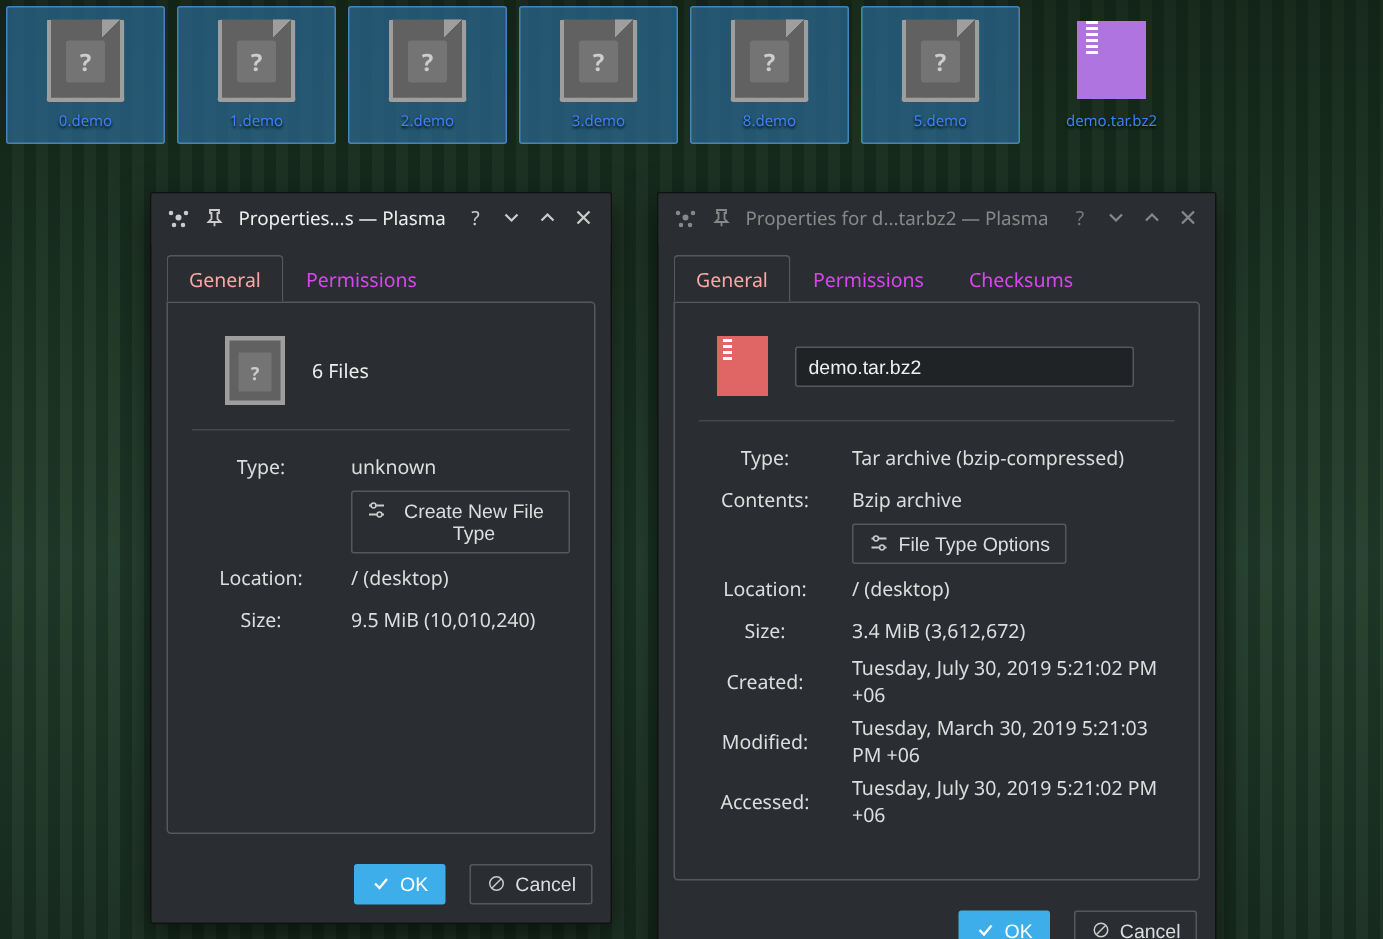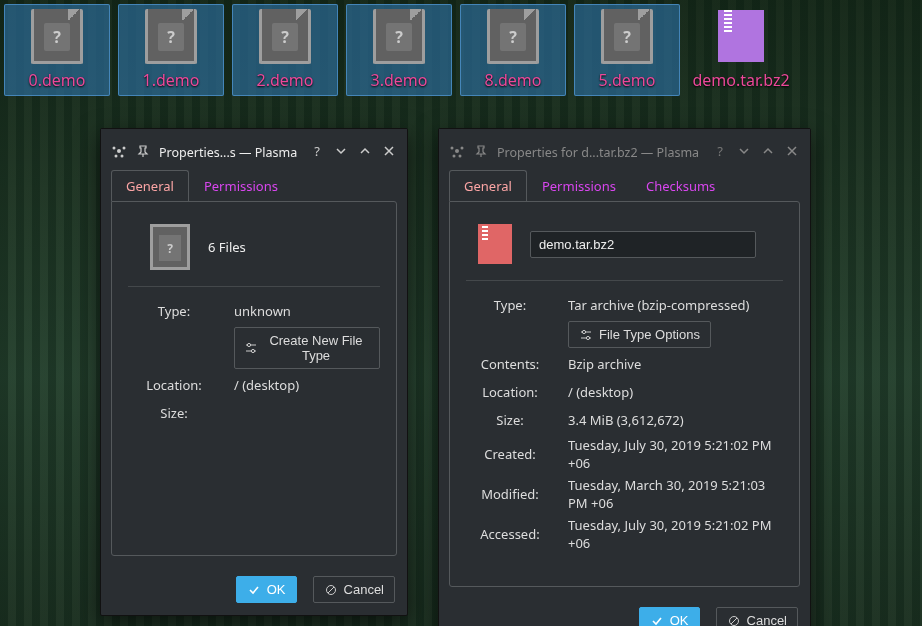--- a/index.html
+++ b/index.html
@@ -2,51 +2,51 @@
 <html><head>
 <meta charset="utf-8">
 <style>
 html,body{margin:0;padding:0;width:922px;height:626px;overflow:hidden;font-family:"Noto Sans","Segoe UI",sans-serif;font-size:13px;color:#eee}
 body{background:linear-gradient(135deg,#1a3a2a 0%,#2a4a3a 20%,#1a3a2a 40%,#3a5a4a 60%,#1a3a2a 80%,#2a4a3a 100%);position:relative}
 .forest{position:absolute;inset:0;background:repeating-linear-gradient(90deg,rgba(20,40,25,.6) 0,rgba(20,40,25,.6) 8px,rgba(40,60,40,.4) 8px,rgba(40,60,40,.4) 16px),linear-gradient(180deg,#0e1f13 0%,#1e3526 30%,#2a4a38 60%,#1b2f23 100%)}
 .desktop-icons{position:absolute;top:4px;left:4px;display:flex;gap:8px}
 .file-icon{width:106px;height:92px;display:flex;flex-direction:column;align-items:center;justify-content:center;border-radius:2px;cursor:pointer}
 .file-icon.selected{background:rgba(45,110,160,.65);box-shadow:inset 0 0 0 1px rgba(100,180,255,.5)}
 .file-icon .thumb{width:54px;height:54px;display:flex;align-items:center;justify-content:center;margin-bottom:6px}
-.file-icon .label{font-size:16px;color:#ec4899;text-shadow:0 1px 2px #000}
+.file-icon .label{font-size:10px;color:#3b82f6;text-shadow:0 1px 2px #000}
 .doc-thumb{background:#616161;border-radius:2px;width:46px;height:52px;position:relative;border:3px solid #9e9e9e;border-top-width:0}
 .doc-thumb::before{content:"";position:absolute;top:0;right:0;width:12px;height:12px;background:linear-gradient(135deg,#9e9e9e 50%,#616161 50%)}
 .doc-thumb .q{position:absolute;inset:0;display:flex;align-items:center;justify-content:center;color:#ccc;font-size:16px;font-weight:bold;background:rgba(255,255,255,.12);margin:14px 10px 10px 10px;border-radius:2px}
 .archive-thumb{width:46px;height:52px;background:#b074e0;position:relative}
 .archive-thumb::after{content:"";position:absolute;top:0;left:6px;width:8px;height:22px;background:repeating-linear-gradient(0deg,#fff 0,#fff 2px,#b074e0 2px,#b074e0 4px)}
 
 .dialog{position:absolute;background:#2a2e32;border:1px solid #111;box-shadow:0 8px 24px rgba(0,0,0,.6);border-radius:2px;color:#eee}
 .dialog.d1{left:100px;top:128px;width:306px}
 .dialog.d2{left:438px;top:128px;width:371px}
-.titlebar{height:32px;display:flex;align-items:flex-end;padding:0 6px;background:#2a2e32;border-bottom:1px solid #2a2e32}
+.titlebar{height:32px;display:flex;align-items:center;padding:0 6px;background:#2a2e32;border-bottom:1px solid #2a2e32}
 .dialog.d2 .titlebar{color:#888}
 .titlebar .spacer{flex:1}
 .titlebar .ti{width:20px;height:20px;display:flex;align-items:center;justify-content:center;margin:0 2px;cursor:pointer;color:#ccc}
 .dialog.d2 .titlebar .ti{color:#777}
 .titlebar .title{font-size:12.5px;margin-left:4px}
 .tabs{display:flex;padding:8px 10px 0 10px}
 .tab{padding:6px 14px;border:1px solid transparent;border-bottom:none;font-size:13px;cursor:pointer;color:#d946ef}
 .tab.active{background:#2a2e32;border-color:#55595c;border-radius:3px 3px 0 0;color:#fca5a5}
 .panel{margin:0 10px 10px 10px;border:1px solid #55595c;border-radius:0 3px 3px 3px;padding:14px 16px 16px 16px}
 .headrow{display:flex;align-items:center;gap:18px;padding:8px 0 16px 22px;border-bottom:1px solid #44484b;margin-bottom:12px}
 .mini-doc{width:34px;height:40px;background:#616161;border:3px solid #9e9e9e;position:relative}
 .mini-doc .q{position:absolute;inset:8px 6px 6px 6px;background:rgba(255,255,255,.12);display:flex;align-items:center;justify-content:center;color:#ccc;font-size:12px;font-weight:bold}
 .mini-arch{width:34px;height:40px;background:#e06666;position:relative}
 .mini-arch::after{content:"";position:absolute;top:0;left:4px;width:6px;height:16px;background:repeating-linear-gradient(0deg,#fff 0,#fff 2px,#e06666 2px,#e06666 4px)}
 .row{display:flex;align-items:center;margin:4px 0;min-height:24px}
 .row .lab{width:92px;text-align:center;padding-right:14px;color:#ddd;font-size:13px}
 .dialog.d2 .row .lab{width:88px}
 .row .val{flex:1;font-size:13px;color:#ddd}
 input.textfield{background:#1f2326;border:1px solid #55595c;color:#eee;padding:5px 8px;font-size:13px;border-radius:2px;width:208px}
-.btn{display:inline-flex;align-items:center;gap:6px;background:#2a2e32;border:1px solid #55595c;color:#ddd;padding:5px 10px;font-size:13px;border-radius:2px;cursor:pointer}
+.btn{display:inline-flex;gap:6px;background:#2a2e32;border:1px solid #55595c;color:#ddd;padding:5px 10px;font-size:13px;border-radius:2px;cursor:pointer}
 .btn.primary{background:#3daee9;border-color:#3daee9;color:#fff}
 .btn .ic{width:14px;height:14px;display:inline-flex;align-items:center;justify-content:center}
 .footer{display:flex;justify-content:flex-end;gap:16px;padding:10px 12px 12px 12px}
 svg{display:block}
 </style>
 </head>
 <body>
 <div class="forest"></div>
 
 <div class="desktop-icons" id="desktop-icons">
@@ -170,20 +170,21 @@
           <span>Create New File Type</span>
         </button>
       </div>
     </div>
     <div class="row">
       <div class="lab">Location:</div>
       <div class="val">/ (desktop)</div>
     </div>
     <div class="row">
       <div class="lab">Size:</div>
+      <div class="val">9.5 MiB (10,010,240)</div>
     </div>
     <div style="height:110px"></div>
   </div>
   <div class="footer">
     <button class="btn primary">
       <span class="ic">
           <svg width="12" height="12" viewBox="0 0 12 12">
             <path d="M2 6 L5 9 L10 3" stroke="#fff" stroke-width="1.6" fill="none"></path>
           </svg>
         </span>
@@ -244,37 +245,37 @@
   <div class="panel">
     <div class="headrow" style="padding-left:12px">
       <div class="mini-arch"></div>
       <input class="textfield" value="demo.tar.bz2" style="">
     </div>
     <div class="row">
       <div class="lab">Type:</div>
       <div class="val">Tar archive (bzip-compressed)</div>
     </div>
     <div class="row">
+      <div class="lab">Contents:</div>
+      <div class="val">Bzip archive</div>
+    </div>
+    <div class="row">
       <div class="lab"></div>
       <div class="val">
         <button class="btn">
           <span class="ic">
               <svg width="12" height="12" viewBox="0 0 12 12">
                 <path d="M1 3 H11 M1 9 H11" stroke="#ccc" stroke-width="1.2"></path>
                 <circle cx="4" cy="3" r="1.6" fill="#2a2e32" stroke="#ccc"></circle>
                 <circle cx="8" cy="9" r="1.6" fill="#2a2e32" stroke="#ccc"></circle>
               </svg>
             </span>
           <span>File Type Options</span>
         </button>
       </div>
-    </div>
-    <div class="row">
-      <div class="lab">Contents:</div>
-      <div class="val">Bzip archive</div>
     </div>
     <div class="row">
       <div class="lab">Location:</div>
       <div class="val">/ (desktop)</div>
     </div>
     <div class="row">
       <div class="lab">Size:</div>
       <div class="val">3.4 MiB (3,612,672)</div>
     </div>
     <div class="row">

